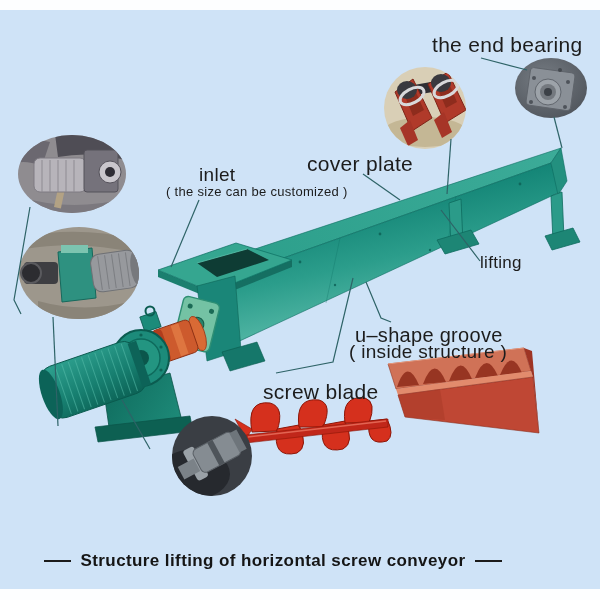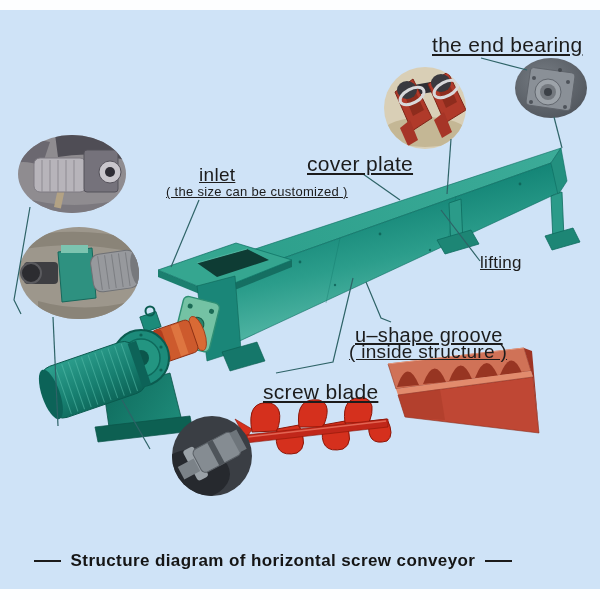--- a/index.html
+++ b/index.html
@@ -3,21 +3,21 @@
 <meta charset="utf-8">
 <style>
   html,body{margin:0;padding:0;background:#fff;}
   #stage{
     position:relative;width:600px;height:600px;overflow:hidden;
     background:#cfe3f7;
     font-family:"Liberation Sans", sans-serif;
     color:#1c1c1c;
   }
   .white-strip{position:absolute;left:0;width:600px;background:#fdfeff;}
-  .lbl{position:absolute;white-space:nowrap;letter-spacing:.3px;line-height:1.05;text-decoration:underline;}
+  .lbl{position:absolute;white-space:nowrap;letter-spacing:.3px;line-height:1.05;}
   .lbl-main{font-size:21px;}
   #stage svg{position:absolute;left:0;top:0;}
   #caption-row{
     position:absolute;top:551px;left:0;width:600px;
     display:flex;align-items:center;justify-content:center;gap:10px;
     transform:translateX(-27px);
   }
   #caption-row .dash{width:27px;height:2.4px;background:#1b1b1b;}
   #caption-text{font-size:17px;font-weight:bold;letter-spacing:.4px;color:#151515;}
 </style>
@@ -299,17 +299,17 @@
   <div class="lbl lbl-main" style="left:307px;top:153px;">cover plate</div>
   <div class="lbl" style="left:199px;top:165px;font-size:19px;">inlet</div>
   <div class="lbl" style="left:166px;top:185px;font-size:13px;">( the size can be customized )</div>
   <div class="lbl" style="left:480px;top:254px;font-size:17px;">lifting</div>
   <div class="lbl" style="left:355px;top:325px;font-size:20px;">u–shape groove</div>
   <div class="lbl lbl-main" style="left:263px;top:381px;">screw blade</div>
   <div class="lbl" style="left:349px;top:342px;font-size:19px;">( inside structure )</div>
 
   <div id="caption-row">
     <div class="dash"></div>
-    <div id="caption-text">Structure diagram of horizontal screw conveyor</div>
+    <div id="caption-text">Structure lifting of horizontal screw conveyor</div>
     <div class="dash"></div>
   </div>
 
 </div>
 
 </body></html>

